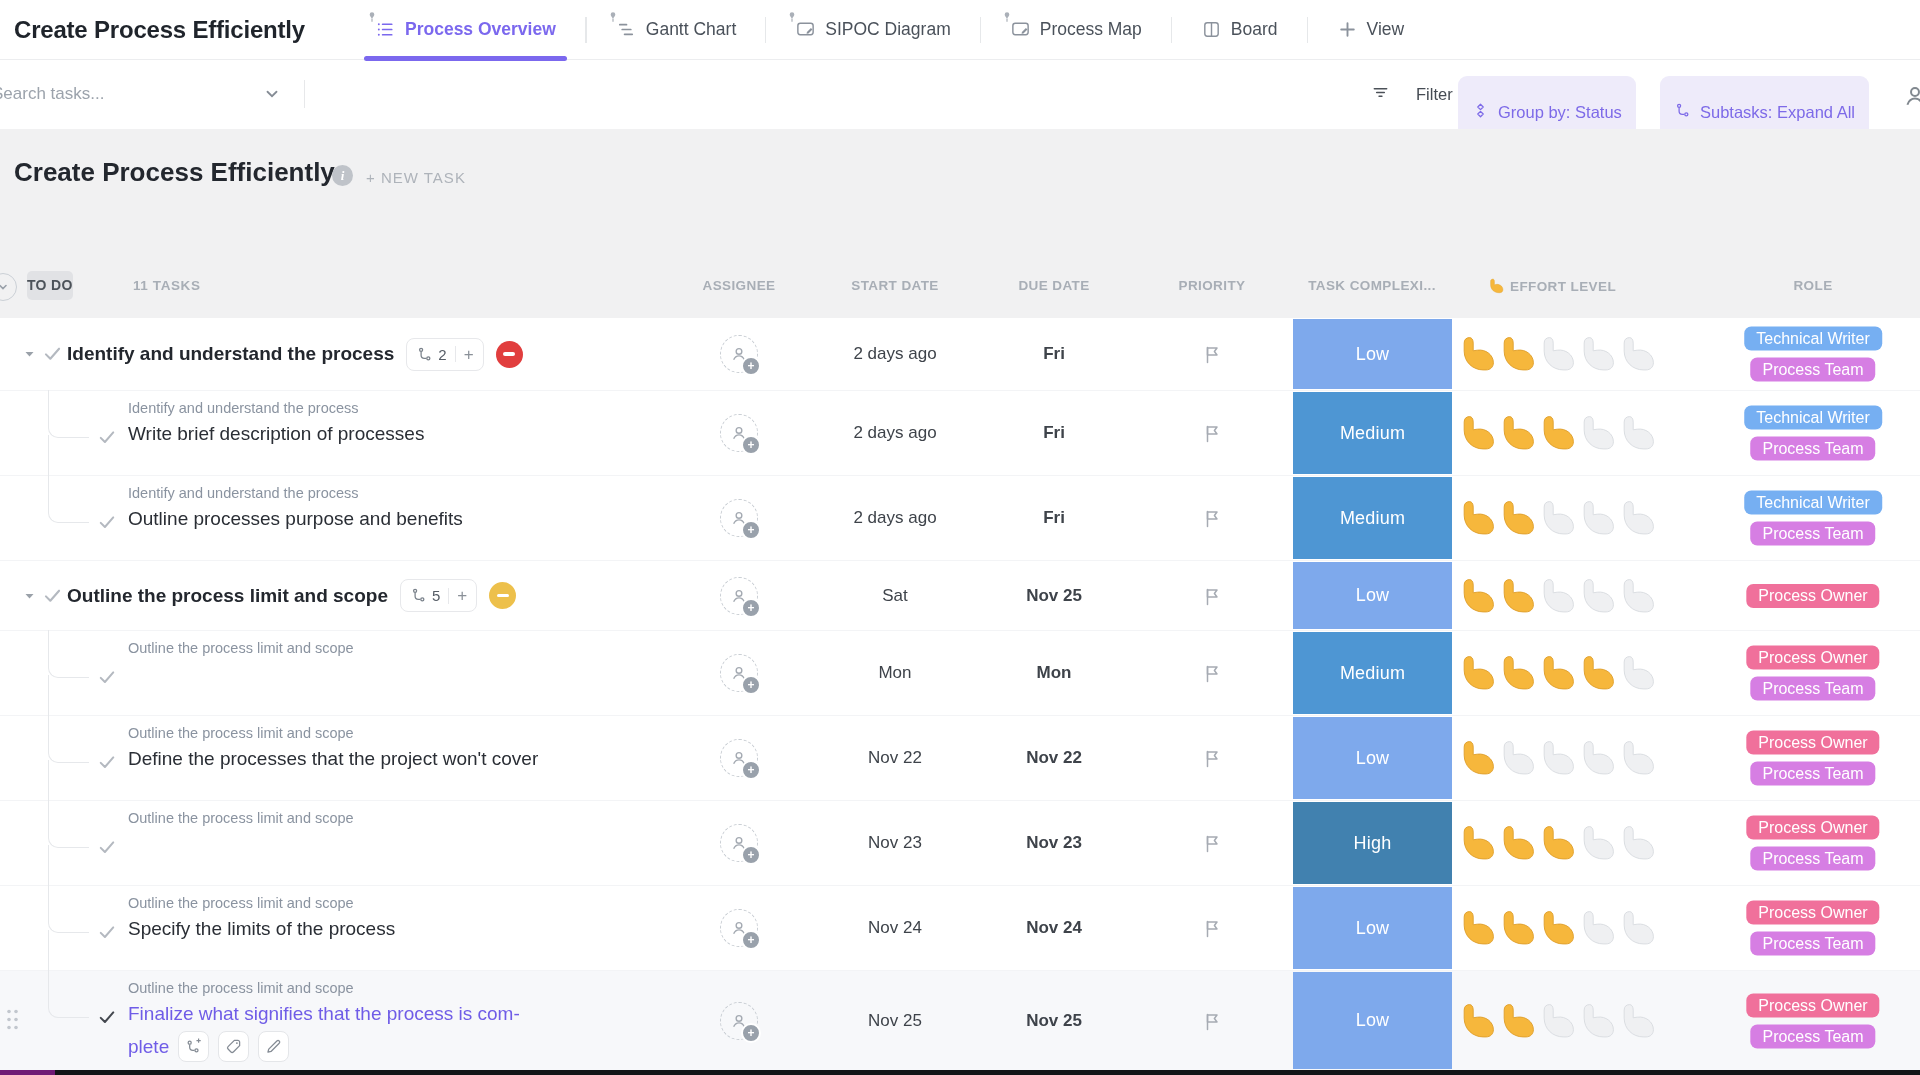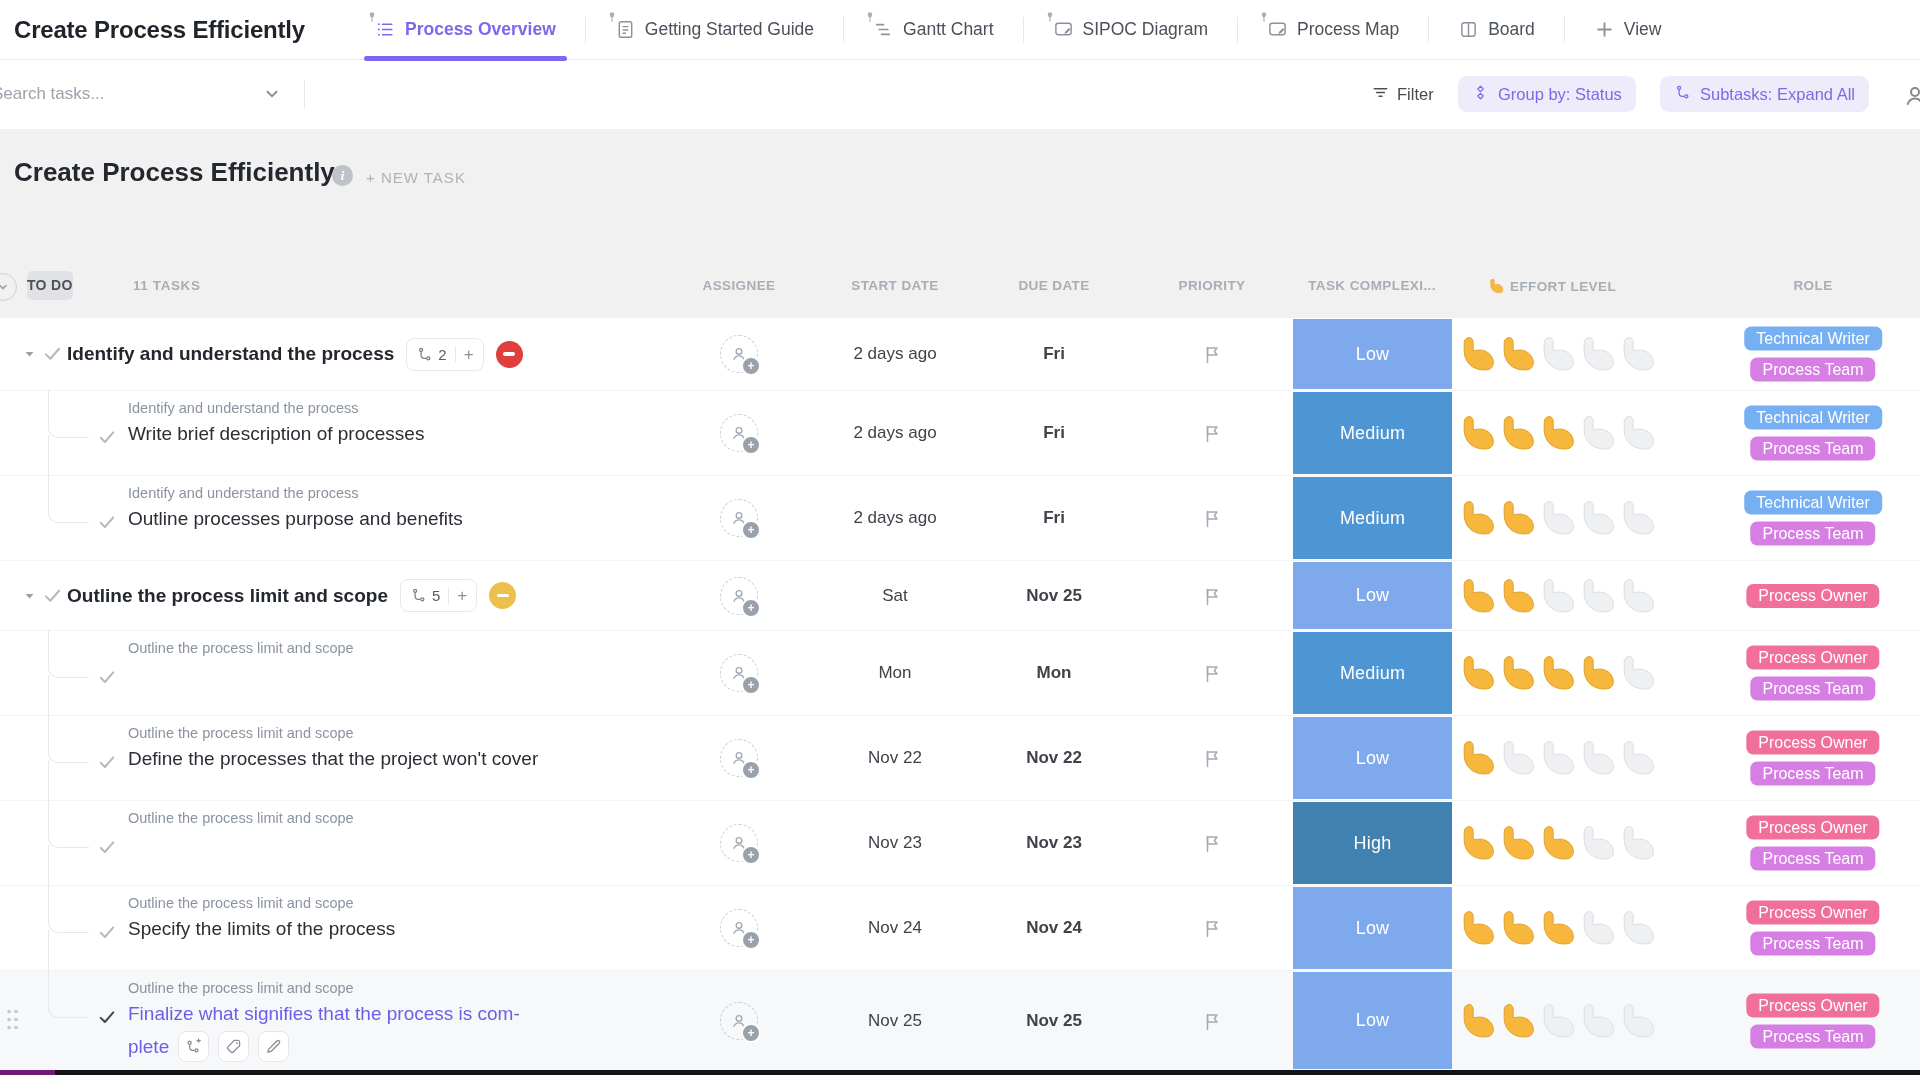--- a/index.html
+++ b/index.html
@@ -17,23 +17,23 @@
   .tab.active .ticon{color:#7B68EE;}
   .tab.active::after{content:"";position:absolute;left:18px;right:18px;bottom:-2px;height:5px;border-radius:3px;background:#7B68EE;}
   .tab .pin{position:absolute;left:20px;top:7px;width:12px;height:12px;}
   .tabsep{width:1px;height:26px;background:#E6E8EA;flex:0 0 auto;}
 
   
   .toolbar{position:absolute;top:59px;left:0;right:0;height:70px;background:#fff;}
   .search-text{position:absolute;left:-8px;top:0;line-height:70px;font-size:17px;color:#9CA3AC;white-space:nowrap;}
   .search-chev{position:absolute;left:263px;top:26px;width:18px;height:18px;}
   .search-divider{position:absolute;left:304px;top:21px;width:1px;height:28px;background:#E7E8EA;}
-  .tb-filter{position:absolute;left:1371px;top:17px;height:36px;display:flex;align-items:center;gap:7px;font-size:16.5px;color:#454B53;cursor:pointer;}
+  .tb-filter{position:absolute;left:1371px;top:17px;height:36px;display:flex;align-items:center;gap:26px;font-size:16.5px;color:#454B53;cursor:pointer;}
   .tb-filter svg{width:19px;height:19px;}
-  .tb-pill{position:absolute;top:17px;height:36px;display:flex;align-items:center;gap:9px;padding:0 14px;border-radius:9px;background:#EEEBFA;color:#7D6AE8;font-size:16.5px;cursor:pointer;white-space:nowrap;}
+  .tb-pill{position:absolute;top:17px;height:36px;display:flex;align-items:center;gap:9px;padding:18px 14px;border-radius:9px;background:#EEEBFA;color:#7D6AE8;font-size:16.5px;cursor:pointer;white-space:nowrap;}
   .tb-pill svg{width:17px;height:17px;}
   #pill-group{left:1458px;}
   #pill-sub{left:1660px;}
   .tb-person{position:absolute;left:1901px;top:23px;width:28px;height:28px;color:#81888F;}
 
   
   .band{position:absolute;top:129px;left:0;right:0;height:189px;background:#F1F1F2;}
   .band-title{position:absolute;left:14px;top:28px;font-size:26px;font-weight:700;color:#23272E;white-space:nowrap;}
   .info-badge{position:absolute;left:332px;top:36px;width:21px;height:21px;border-radius:50%;background:#BFC3C9;color:#fff;
       font-size:13px;font-weight:700;text-align:center;line-height:21px;font-family:"Liberation Serif",serif;font-style:italic;}
@@ -129,33 +129,20 @@
             <svg viewBox="0 0 22 22" fill="none" stroke="currentColor" stroke-width="1.8" stroke-linecap="round">
               <path d="M8 5.5h9.5M8 11h9.5M8 16.5h9.5"></path>
               <circle cx="4" cy="5.5" r="1" fill="currentColor" stroke="none"></circle>
               <circle cx="4" cy="11" r="1" fill="currentColor" stroke="none"></circle>
               <circle cx="4" cy="16.5" r="1" fill="currentColor" stroke="none"></circle>
             </svg>
           </span>
           <span>Process Overview</span>
         </div>
         <span class="tabsep"></span>
-        <div class="tab">
-          <span class="pin"><svg viewBox="0 0 12 12">
-              <path d="M6 1.2a2.3 2.3 0 0 1 2.3 2.3c0 1.6-2.3 4-2.3 4s-2.3-2.4-2.3-4A2.3 2.3 0 0 1 6 1.2z" fill="#AAB0B8"></path>
-              <path d="M6 7.5v3.3" stroke="#AAB0B8" stroke-width="1.2"></path>
-            </svg></span>
-          <span class="ticon">
-            <svg viewBox="0 0 22 22" fill="none" stroke="currentColor" stroke-width="1.5">
-              <rect x="4.5" y="2.8" width="13" height="16.4" rx="2"></rect>
-              <path d="M8 8h6M8 11.5h6M8 15h3.5"></path>
-            </svg>
-          </span>
-          <span>Getting Started Guide</span>
-        </div>
         <span class="tabsep"></span>
         <div class="tab">
           <span class="pin"><svg viewBox="0 0 12 12">
               <path d="M6 1.2a2.3 2.3 0 0 1 2.3 2.3c0 1.6-2.3 4-2.3 4s-2.3-2.4-2.3-4A2.3 2.3 0 0 1 6 1.2z" fill="#AAB0B8"></path>
               <path d="M6 7.5v3.3" stroke="#AAB0B8" stroke-width="1.2"></path>
             </svg></span>
           <span class="ticon">
             <svg viewBox="0 0 22 22" fill="none" stroke="currentColor" stroke-width="1.8" stroke-linecap="round">
               <path d="M4 6h7M6.5 11h9M9 16h8"></path>
             </svg>

